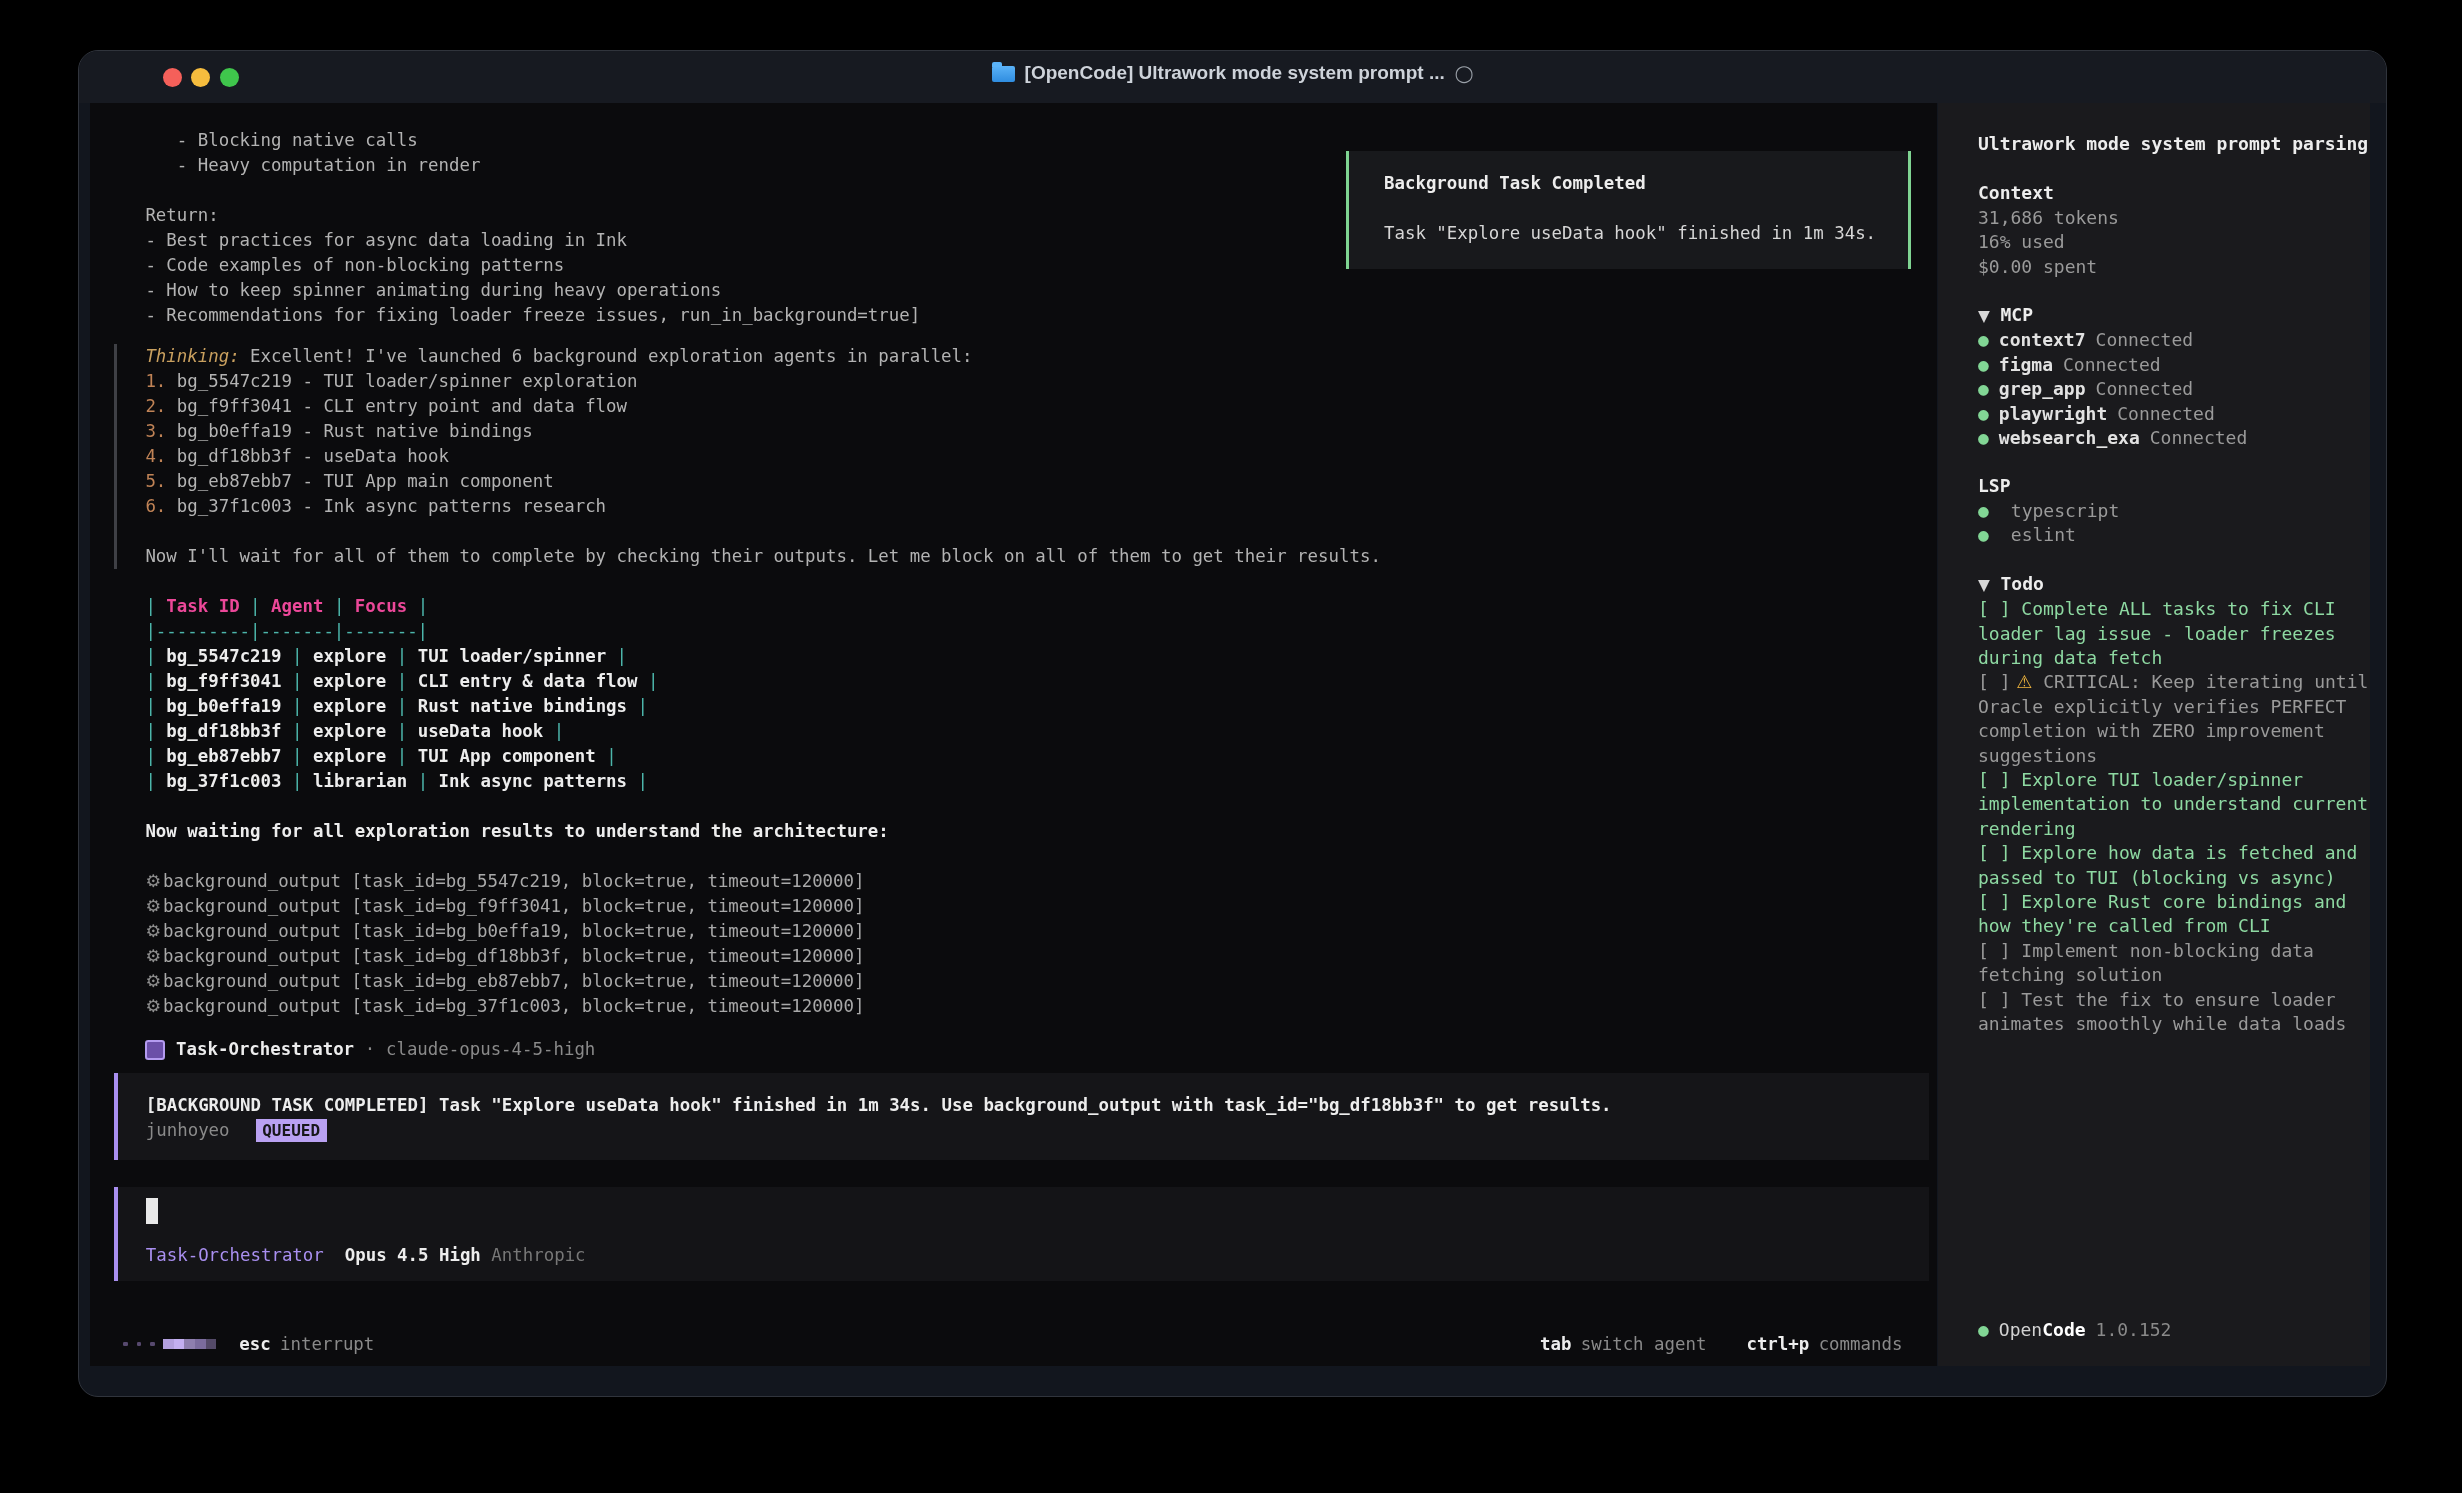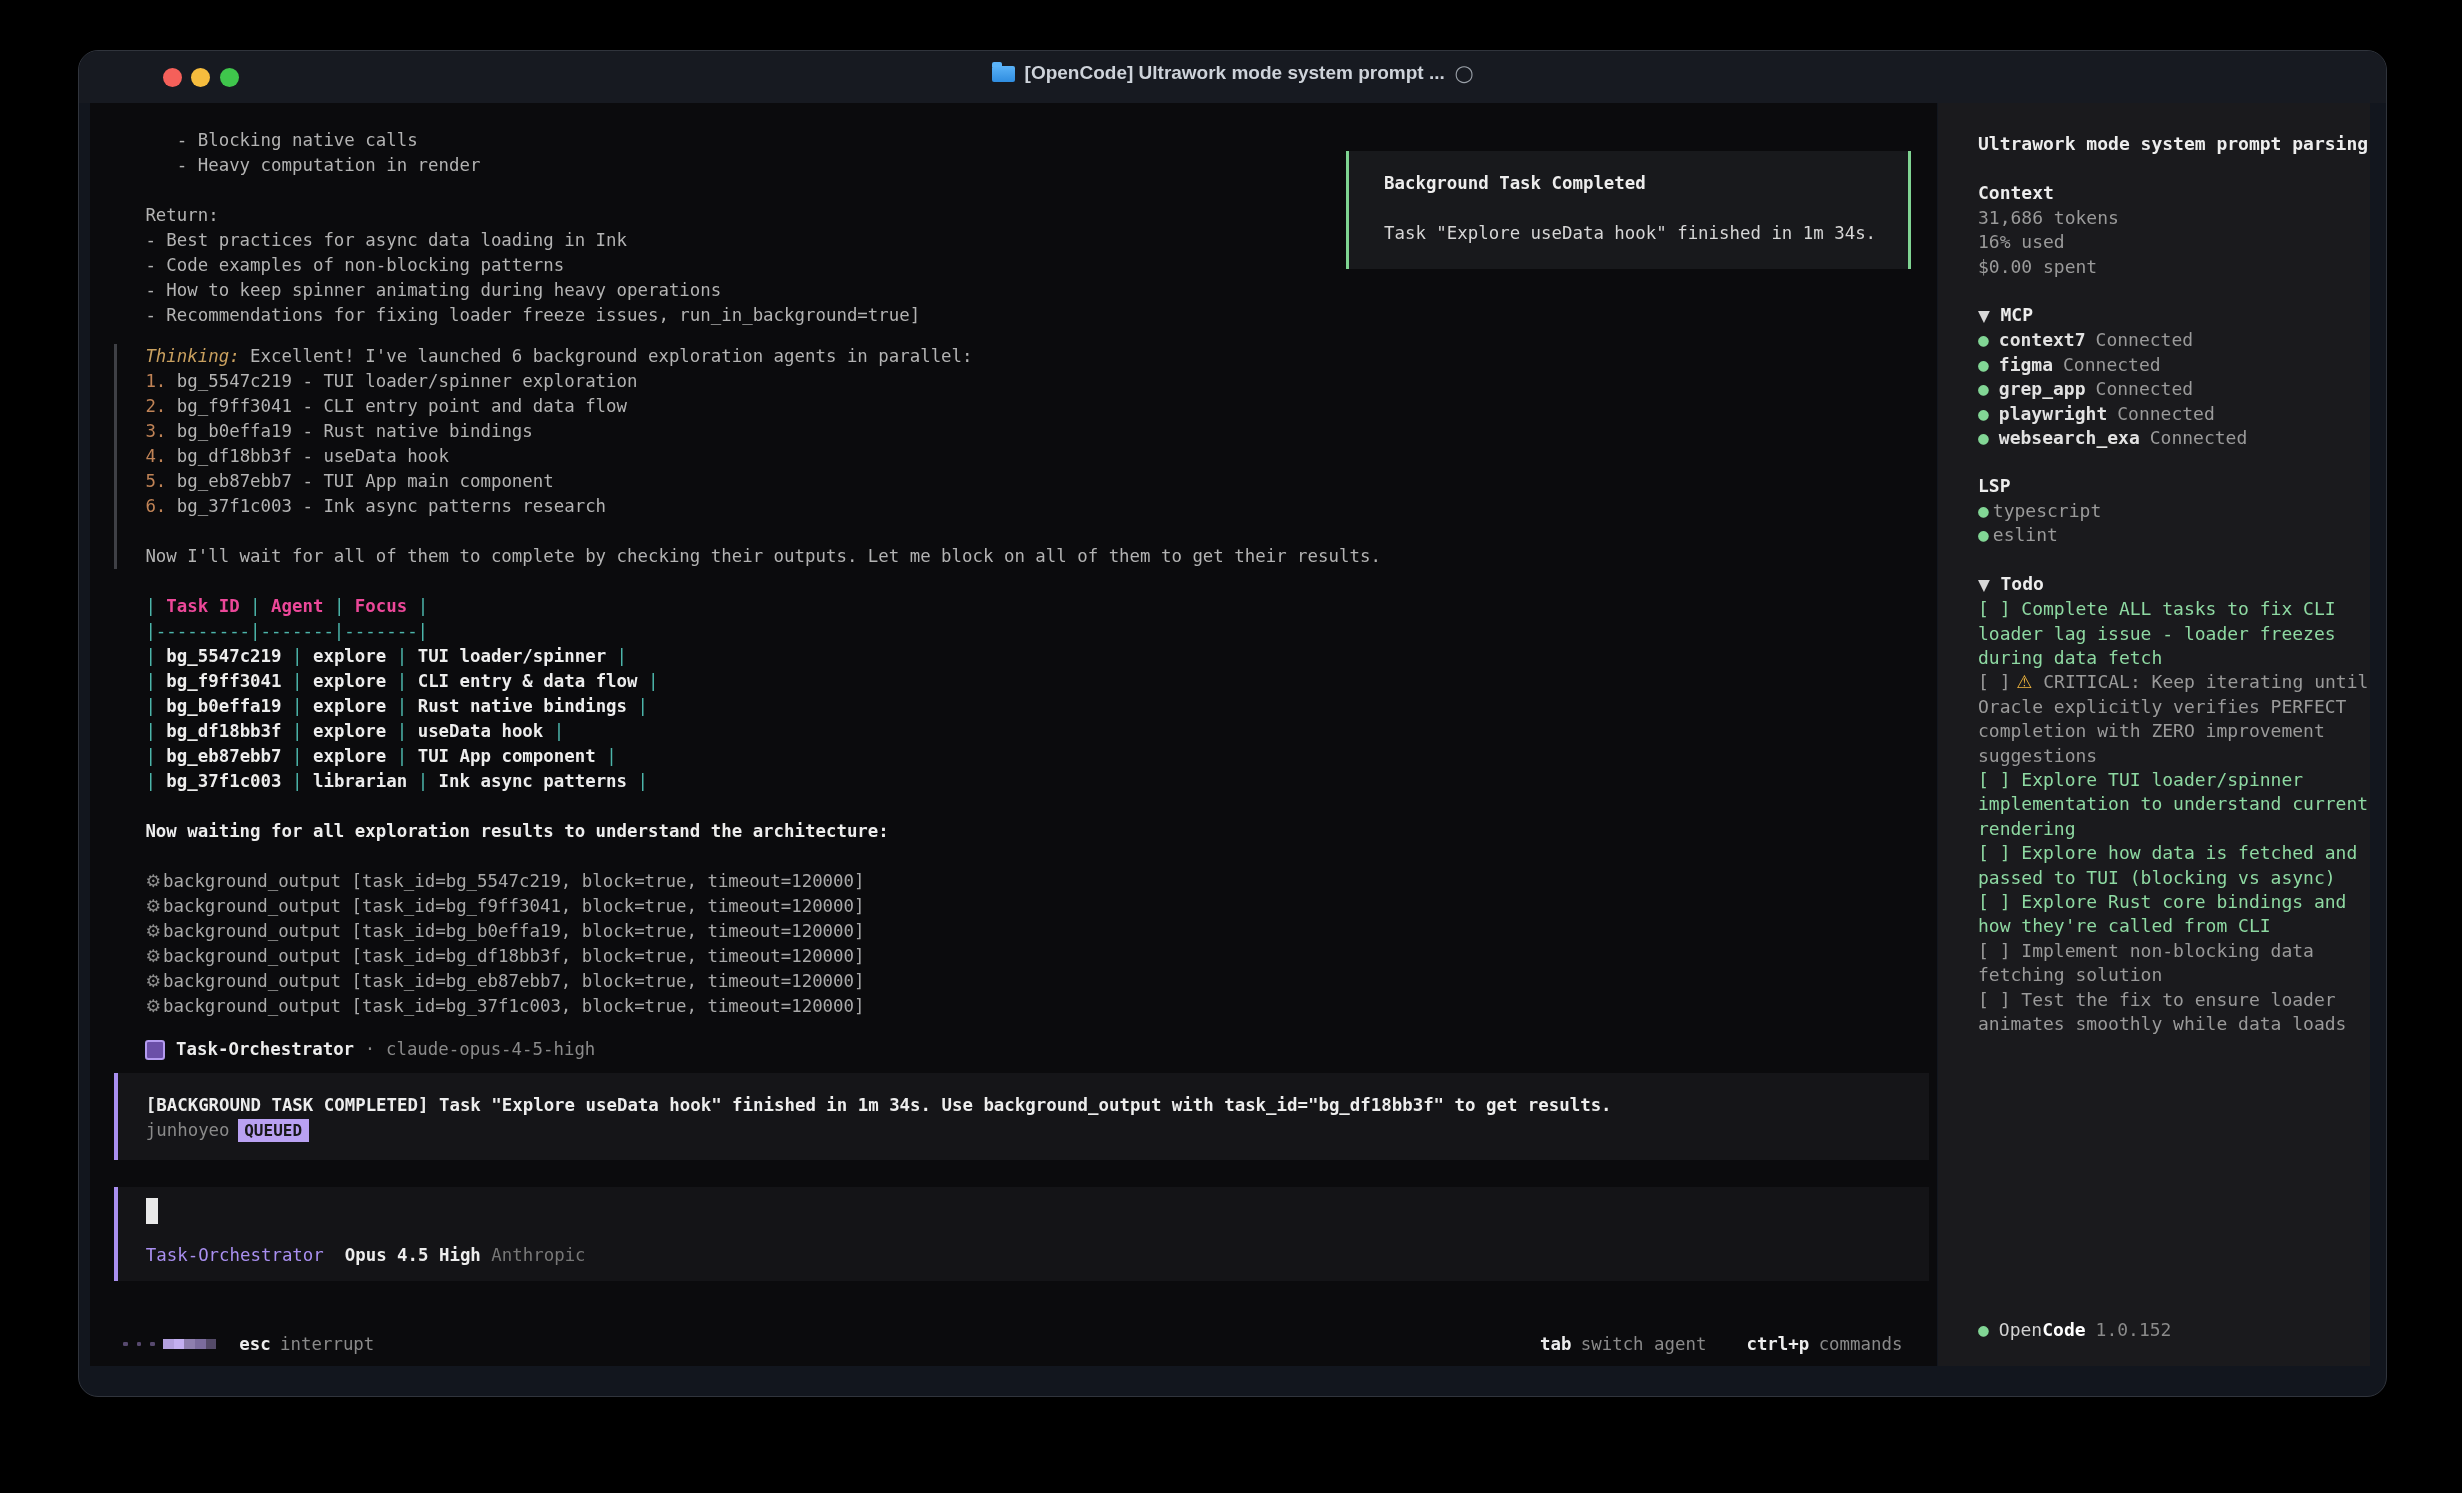--- a/index.html
+++ b/index.html
@@ -40,21 +40,21 @@
   .tools{margin-top:25px;}
   .gear{color:#8f8f8f;margin-right:2px;font-family:"DejaVu Sans",sans-serif;}
   .tool-line{color:#a9a9a9;}
   .agent-line{margin-top:18px;display:flex;align-items:center;gap:10.7px;height:25px;}
   .agent-icon{width:16px;height:16px;border:2px solid #b49bf0;background:#6b4fa8;border-radius:3.3px;flex:0 0 auto;}
   .agent-name{color:#ededed;font-weight:700;}
   .agent-sep{color:#8a8a8a;}
   .agent-model{color:#8a8a8a;}
   .msg-block{margin-left:-31px;margin-top:10.7px;width:1815px;background:#151518;border-left:4px solid #a98ff0;padding:20px 0 17.4px 27.4px;box-sizing:border-box;}
   .msg-line1{color:#ededed;font-weight:700;white-space:pre;line-height:25px;}
-  .msg-line2{display:flex;align-items:center;gap:8px;height:25px;}
+  .msg-line2{display:flex;align-items:center;gap:26px;height:25px;}
   .msg-author{color:#8a8a8a;}
   .badge{background:#b9a1f2;color:#17171a;font-weight:700;font-size:16px;padding:0.7px 6.7px;line-height:21px;}
   .input-block{margin-left:-31px;margin-top:27px;width:1815px;background:#141417;border-left:4px solid #a98ff0;padding:10.7px 0 13.4px 27.4px;box-sizing:border-box;}
   .cursor{display:block;width:12px;height:25.4px;background:#e9e9e9;}
   .input-meta{margin-top:19px;white-space:pre;}
   .im-agent{color:#a98ff0;}
   .im-model{color:#ededed;font-weight:700;}
   .im-provider{color:#777;}
   .statusbar{position:absolute;left:33px;right:35px;bottom:9.4px;display:flex;justify-content:space-between;align-items:center;font-size:17.4px;height:25px;}
   .sb-left{display:flex;align-items:center;}
@@ -70,21 +70,21 @@
   .sidebar{position:absolute;left:1859px;top:52px;width:432px;height:1263px;background:#1a1a1d;}
   .sb-inner{position:absolute;left:40px;top:29px;width:391px;font-size:18px;line-height:24.4px;color:#9a9a9a;}
   .sb-title{color:#ededed;font-weight:700;margin-bottom:25px;white-space:pre-wrap;}
   .sb-head{color:#ededed;font-weight:700;}
   .tri{color:#d8d8d8;font-size:15.4px;font-family:"DejaVu Sans",sans-serif;}
   .tri-label{margin-left:10.7px;}
   .sb-gap{height:24px;}
   .dot{color:#82d695;}
   .mcp-name{color:#e2e2e2;font-weight:700;margin-left:10px;}
   .mcp-status{color:#9a9a9a;margin-left:10px;}
-  .lsp-name{color:#9a9a9a;margin-left:4px;}
+  .lsp-name{color:#9a9a9a;margin-left:22px;}
   .todo-item{white-space:pre-wrap;}
   .todo-green{color:#8ed9a2;}
   .todo-gray{color:#9a9a9a;}
   .warn{color:#f2b63d;font-family:"DejaVu Sans",sans-serif;}
   .sb-footer{position:absolute;left:40px;bottom:24px;font-size:18px;line-height:25px;}
   .brand-open{color:#d2d2d2;margin-left:10px;}
   .brand-code{color:#ffffff;font-weight:700;}
   .version{color:#8a8a8a;margin-left:10px;}
   
   .toast{position:absolute;left:1267px;top:100px;width:565px;background:#18191c;

